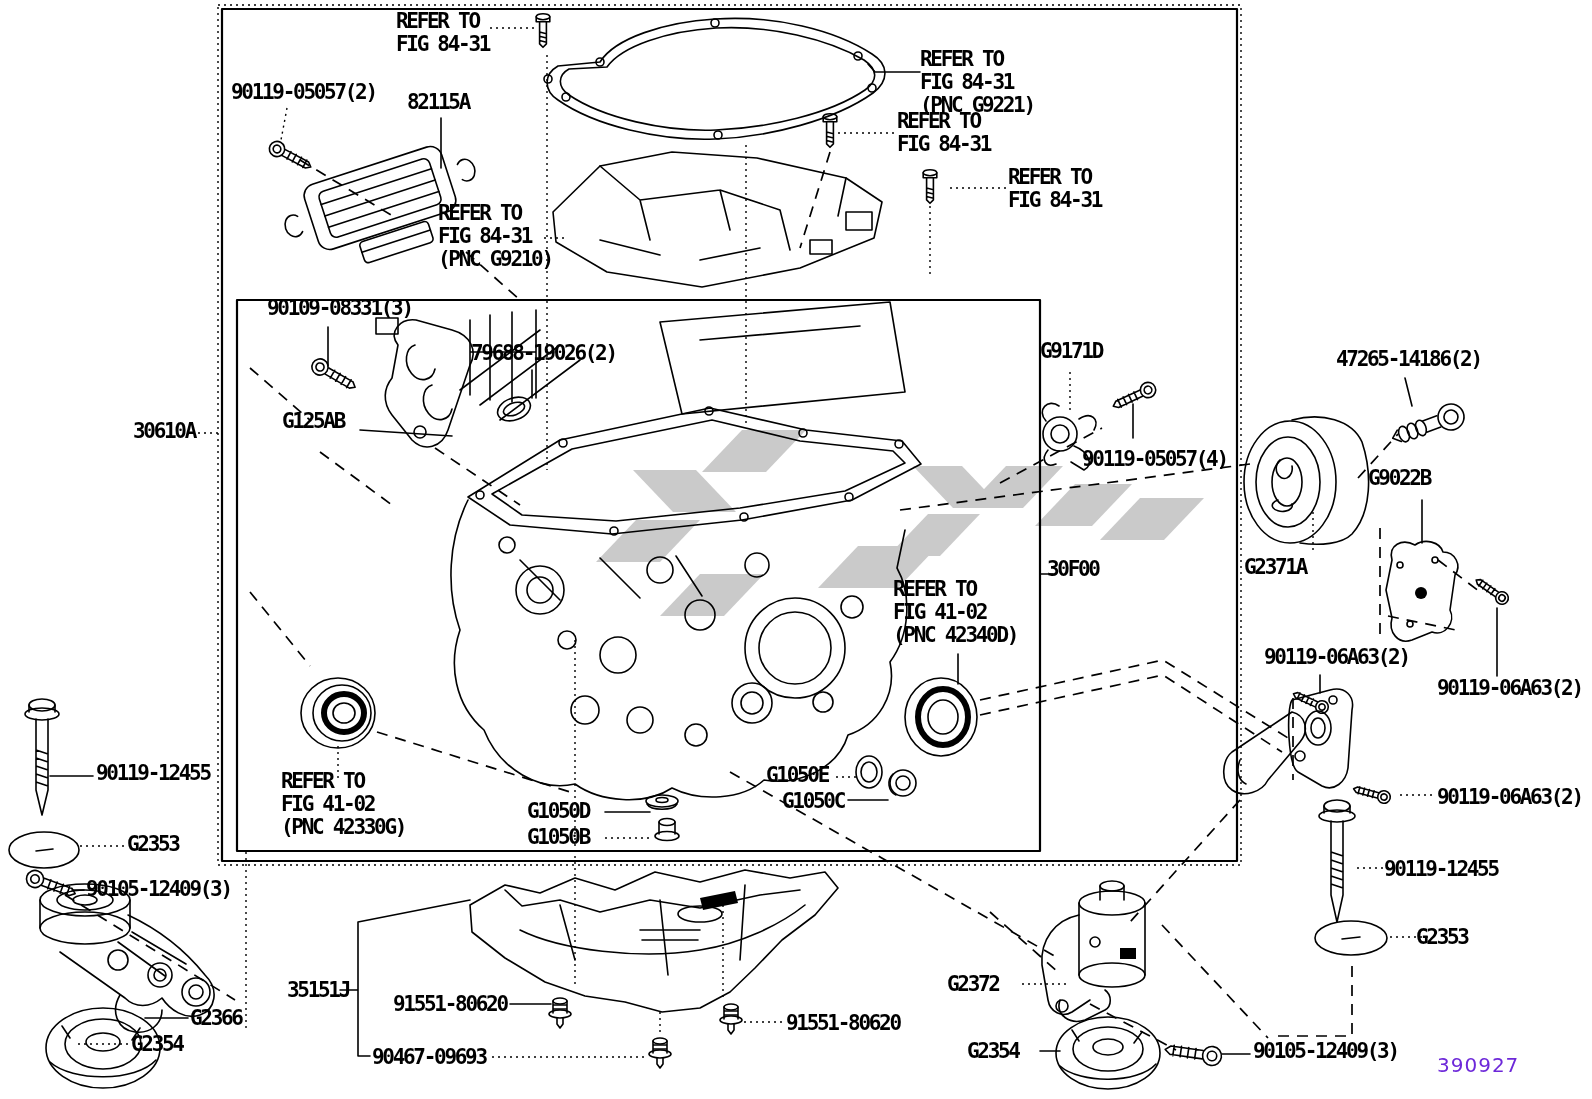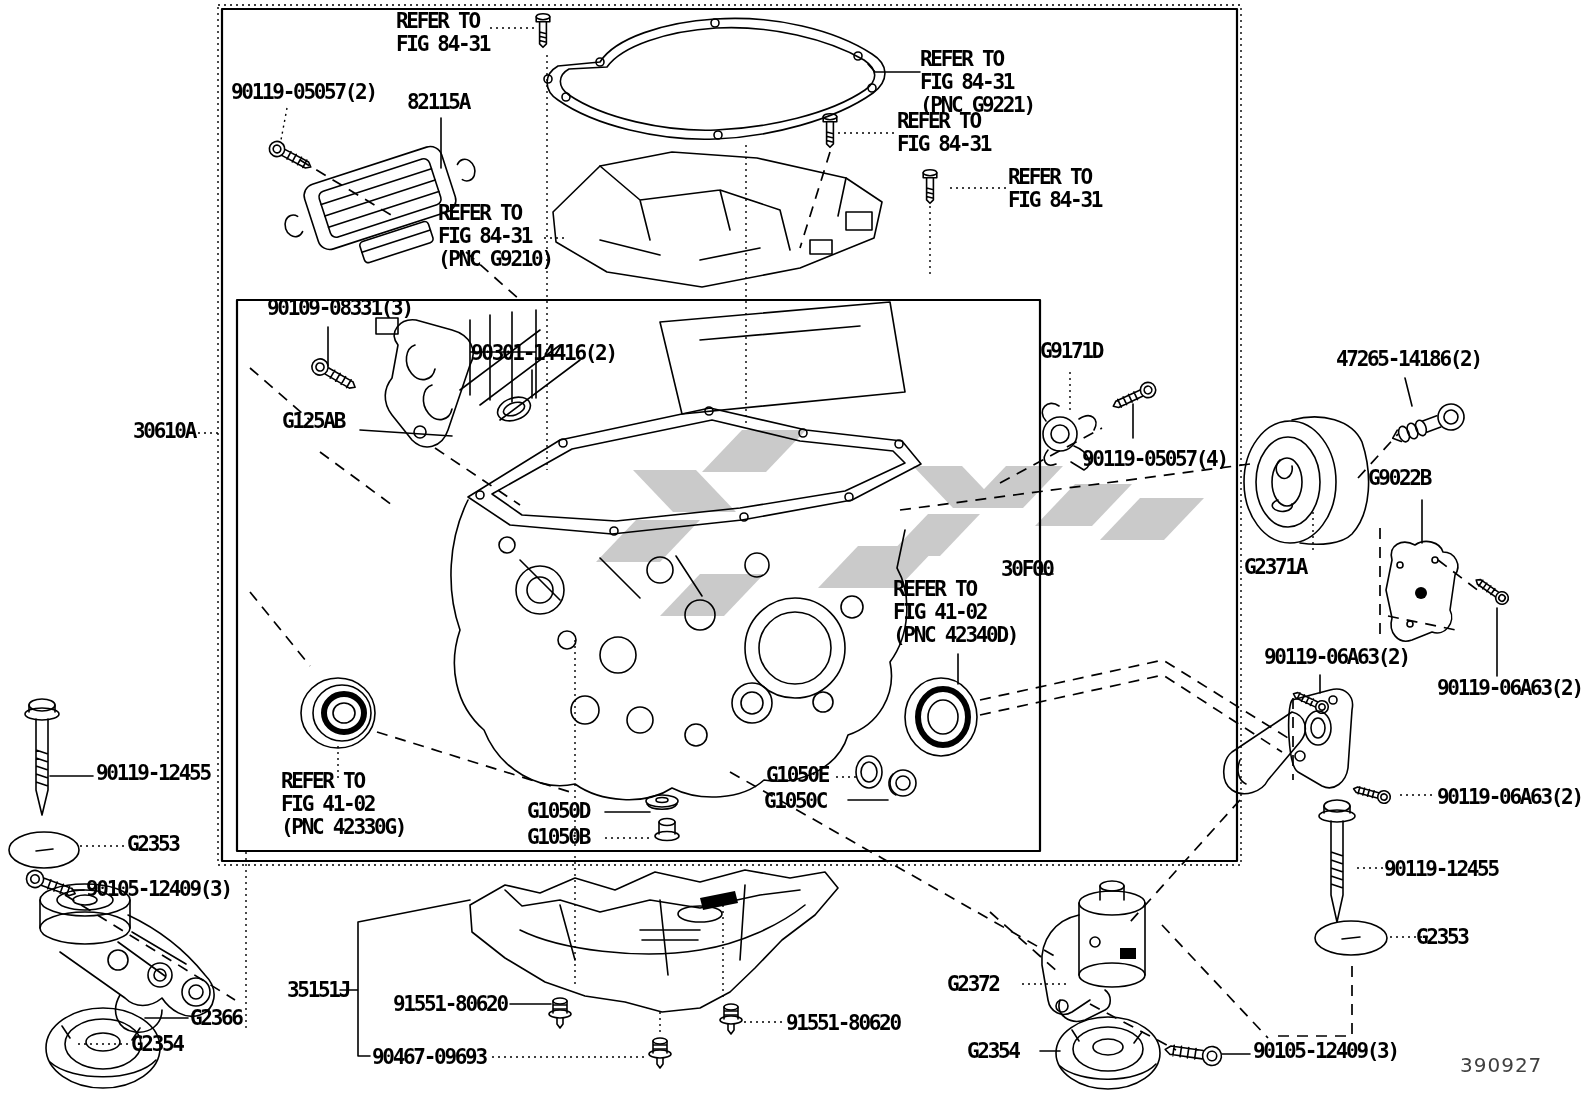--- a/index.html
+++ b/index.html
@@ -1,21 +1,21 @@
 <!DOCTYPE html>
 <html><head>
 <meta charset="utf-8">
 <style>
   html,body{margin:0;padding:0;background:#ffffff;}
   #stage{position:relative;width:1592px;height:1099px;background:#fff;overflow:hidden;
          font-family:"DejaVu Sans Mono",monospace;}
   #art{position:absolute;left:0;top:0;}
   .lbl{position:absolute;font:700 21px/1.1 "DejaVu Sans Mono",monospace;
        letter-spacing:-2.3px;color:#000;white-space:pre-line;}
-  .num{position:absolute;font:400 20px "DejaVu Sans",sans-serif;color:#404040;letter-spacing:1px;margin-left:23px;}
+  .num{position:absolute;font:400 20px "DejaVu Sans",sans-serif;color:#6d28d9;letter-spacing:1px;}
   svg *{vector-effect:non-scaling-stroke;}
   .k{fill:none;stroke:#000;stroke-width:1.6;stroke-linecap:round;stroke-linejoin:round;}
   .k2{fill:none;stroke:#000;stroke-width:2.2;stroke-linejoin:round;}
   .dot{fill:none;stroke:#000;stroke-width:1.4;stroke-dasharray:2 4;}
   .dash{fill:none;stroke:#000;stroke-width:1.7;stroke-dasharray:11 8;}
   .thk{fill:none;stroke:#000;stroke-width:6;}
   .blk{fill:#000;stroke:none;}
   .w{fill:#cacaca;stroke:none;}
 </style>
 </head>
@@ -390,44 +390,44 @@
 FIG 84-31
 (PNC G9221)</div>
   <div class="lbl" style="left:897px;top:110px">REFER TO
 FIG 84-31</div>
   <div class="lbl" style="left:1008px;top:166px">REFER TO
 FIG 84-31</div>
   <div class="lbl" style="left:438px;top:202px">REFER TO
 FIG 84-31
 (PNC G9210)</div>
   <div class="lbl" style="left:267px;top:297px">90109-08331(3)</div>
-  <div class="lbl" style="left:471px;top:342px">90301-14416(2)</div>
+  <div class="lbl" style="left:471px;top:342px">79688-19026(2)</div>
   <div class="lbl" style="left:1040px;top:340px">G9171D</div>
   <div class="lbl" style="left:1336px;top:348px">47265-14186(2)</div>
   <div class="lbl" style="left:133px;top:420px">30610A</div>
   <div class="lbl" style="left:282px;top:410px">G125AB</div>
   <div class="lbl" style="left:1082px;top:448px">90119-05057(4)</div>
   <div class="lbl" style="left:1368px;top:467px">G9022B</div>
-  <div class="lbl" style="left:1001px;top:558px">30F00</div>
+  <div class="lbl" style="left:1047px;top:558px">30F00</div>
   <div class="lbl" style="left:1244px;top:556px">G2371A</div>
   <div class="lbl" style="left:893px;top:578px">REFER TO
 FIG 41-02
 (PNC 42340D)</div>
   <div class="lbl" style="left:1264px;top:646px">90119-06A63(2)</div>
   <div class="lbl" style="left:1437px;top:677px">90119-06A63(2)</div>
   <div class="lbl" style="left:1437px;top:786px">90119-06A63(2)</div>
   <div class="lbl" style="left:96px;top:762px">90119-12455</div>
   <div class="lbl" style="left:127px;top:833px">G2353</div>
   <div class="lbl" style="left:281px;top:770px">REFER TO
 FIG 41-02
 (PNC 42330G)</div>
   <div class="lbl" style="left:527px;top:800px">G1050D</div>
   <div class="lbl" style="left:527px;top:826px">G1050B</div>
   <div class="lbl" style="left:766px;top:764px">G1050E</div>
-  <div class="lbl" style="left:764px;top:790px">G1050C</div>
+  <div class="lbl" style="left:782px;top:790px">G1050C</div>
   <div class="lbl" style="left:86px;top:878px">90105-12409(3)</div>
   <div class="lbl" style="left:190px;top:1007px">G2366</div>
   <div class="lbl" style="left:131px;top:1033px">G2354</div>
   <div class="lbl" style="left:287px;top:979px">35151J</div>
   <div class="lbl" style="left:393px;top:993px">91551-80620</div>
   <div class="lbl" style="left:786px;top:1012px">91551-80620</div>
   <div class="lbl" style="left:372px;top:1046px">90467-09693</div>
   <div class="lbl" style="left:947px;top:973px">G2372</div>
   <div class="lbl" style="left:967px;top:1040px">G2354</div>
   <div class="lbl" style="left:1253px;top:1040px">90105-12409(3)</div>

